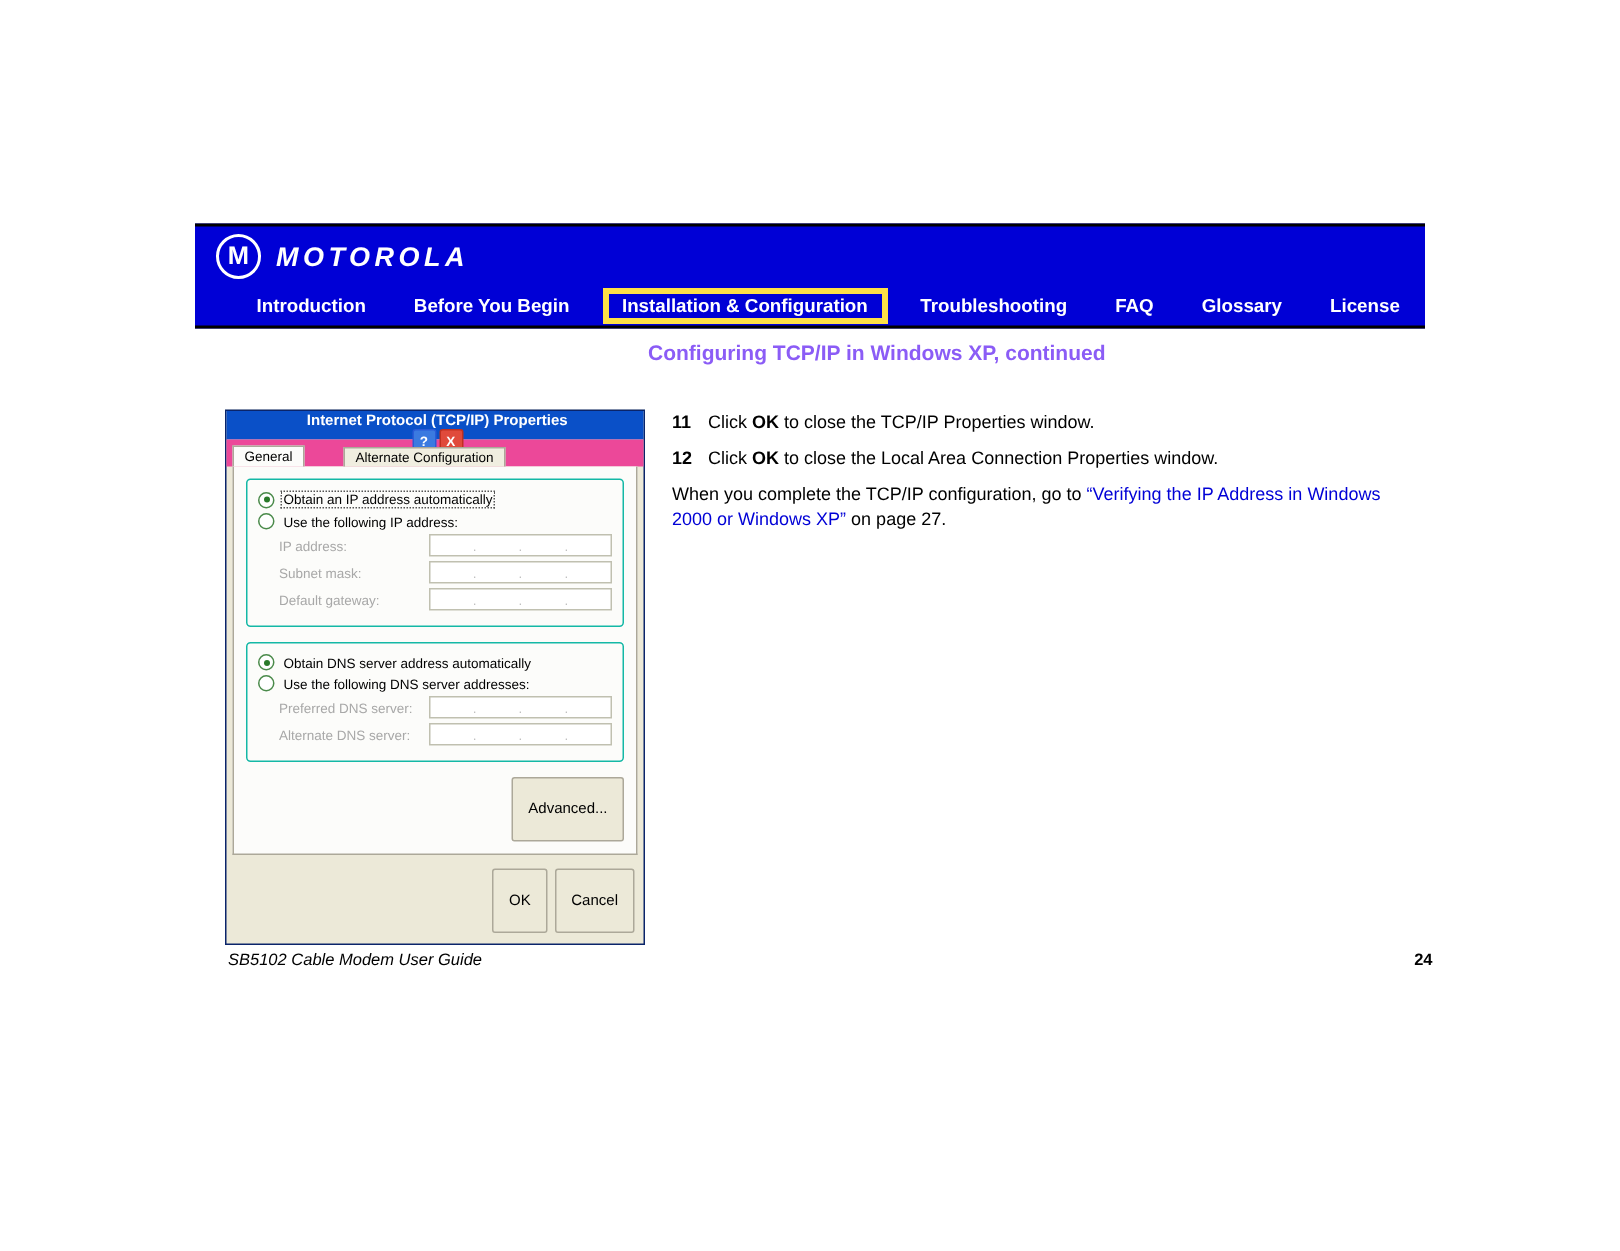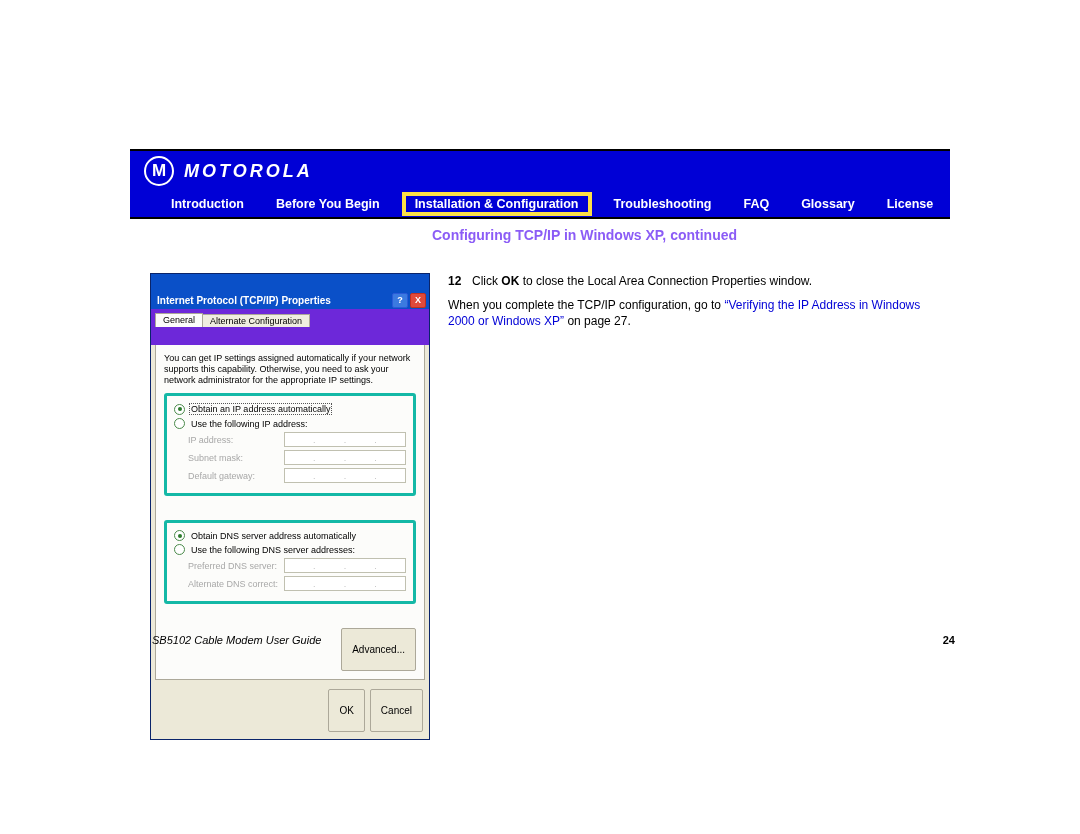--- a/index.html
+++ b/index.html
@@ -96,58 +96,60 @@
     margin-left: 20px;
   }
   .titlebar {
     background: linear-gradient(to bottom, #3a6ee8, #0a246a 5%, #2a5bd7 50%, #3a6ee8);
     background: #0a50c8;
     color: #fff;
     height: 18px;
     display: flex;
     align-items: center;
     justify-content: space-between;
-    padding: 17px 3px 0 6px;
+    padding: 1px 3px 0 6px;
     font-size: 10px;
     font-weight: bold;
+    flex-direction: column;
   }
   .titlebar-btns { display: flex; gap: 2px; }
   .tbtn {
     width: 14px; height: 13px;
     color: #fff;
     display: flex; align-items: center; justify-content: center;
     font-size: 9px; font-weight: bold;
     border-radius: 2px;
   }
   .tbtn.help { background: #3b7ae0; border: 1px solid #2a5bd7; }
   .tbtn.close { background: #e04a3b; border: 1px solid #c03020; }
   .tabs {
     display: flex;
-    padding: 4px 4px 18px 4px;
-    background: #6d28d9;
+    padding: 4px 4px 0 4px;
+    background: #ec4899;
+    gap: 27px;
   }
   .tab {
     background: #fcfcfa;
     border: 1px solid #aca899;
     border-bottom: none;
     padding: 1px 7px;
     font-size: 9px;
     margin-right: -1px;
   }
   .tab.active { position: relative; z-index: 1; background: #fcfcfa; }
   .tab.inactive { background: #f0eee0; margin-top: 1px; }
   .tabpanel {
     background: #fcfcfa;
     margin: 0 4px 4px 4px;
     border: 1px solid #aca899;
     border-top: none;
     padding: 8px;
   }
   .desc { font-size: 9px; line-height: 1.2; margin-bottom: 8px; }
-  .group { border: 3px solid #14b8a6; border-radius: 3px; padding: 7px 7px 7px 7px; position: relative; margin-bottom: 24px; }
+  .group { border: 1px solid #14b8a6; border-radius: 3px; padding: 7px 7px 7px 7px; position: relative; margin-bottom: 10px; }
   .radio-row { display: flex; align-items: center; font-size: 9px; margin-bottom: 3px; }
   .radio-row.sel .rlabel { border: 1px dotted #555; padding: 0 1px; }
   .rlabel { padding: 0 2px; }
   .rdot {
     width: 9px; height: 9px; border: 1px solid #4a8a4a; border-radius: 50%;
     margin-right: 4px; display: inline-flex; align-items: center; justify-content: center;
     background: #fff;
   }
   .rdot.on::after { content: ""; width: 4px; height: 4px; background: #2a7a2a; border-radius: 50%; }
   .field-row {
@@ -230,21 +232,20 @@
         <div class="titlebar-btns">
           <div class="tbtn help">?</div>
           <div class="tbtn close">X</div>
         </div>
       </div>
       <div class="tabs">
         <div class="tab active">General</div>
         <div class="tab inactive">Alternate Configuration</div>
       </div>
       <div class="tabpanel">
-        <div class="desc">You can get IP settings assigned automatically if your network supports this capability. Otherwise, you need to ask your network administrator for the appropriate IP settings.</div>
 
         <div class="group">
           <div class="radio-row sel">
             <span class="rdot on"></span>
             <span class="rlabel">Obtain an IP address automatically</span>
           </div>
           <div class="radio-row">
             <span class="rdot"></span>
             <span class="rlabel">Use the following IP address:</span>
           </div>
@@ -285,40 +286,46 @@
           </div>
           <div class="field-row">
             <span class="flabel">Preferred DNS server:</span>
             <span class="ipbox">
               <span>.</span>
                 <span>.</span>
                 <span>.</span>
             </span>
           </div>
           <div class="field-row">
-            <span class="flabel">Alternate DNS correct:</span>
+            <span class="flabel">Alternate DNS server:</span>
             <span class="ipbox">
               <span>.</span>
                 <span>.</span>
                 <span>.</span>
             </span>
           </div>
         </div>
 
         <div class="adv-row">
           <span class="btn">Advanced...</span>
         </div>
       </div>
       <div class="okcancel">
         <span class="btn">OK</span>
         <span class="btn">Cancel</span>
       </div>
     </div>
 
     <div class="instructions">
+      <div class="instr-row">
+        <div class="inum">11</div>
+        <div class="itxt">
+          <span>Click </span><b>OK</b><span> to close the TCP/IP Properties window.</span>
+        </div>
+      </div>
       <div class="instr-row">
         <div class="inum">12</div>
         <div class="itxt">
           <span>Click </span><b>OK</b><span> to close the Local Area Connection Properties window.</span>
         </div>
       </div>
       <div class="plain">
         <span>When you complete the TCP/IP configuration, go to </span><span class="link">“Verifying the IP Address in Windows 2000 or Windows XP”</span><span> on page 27.</span>
       </div>
     </div>

